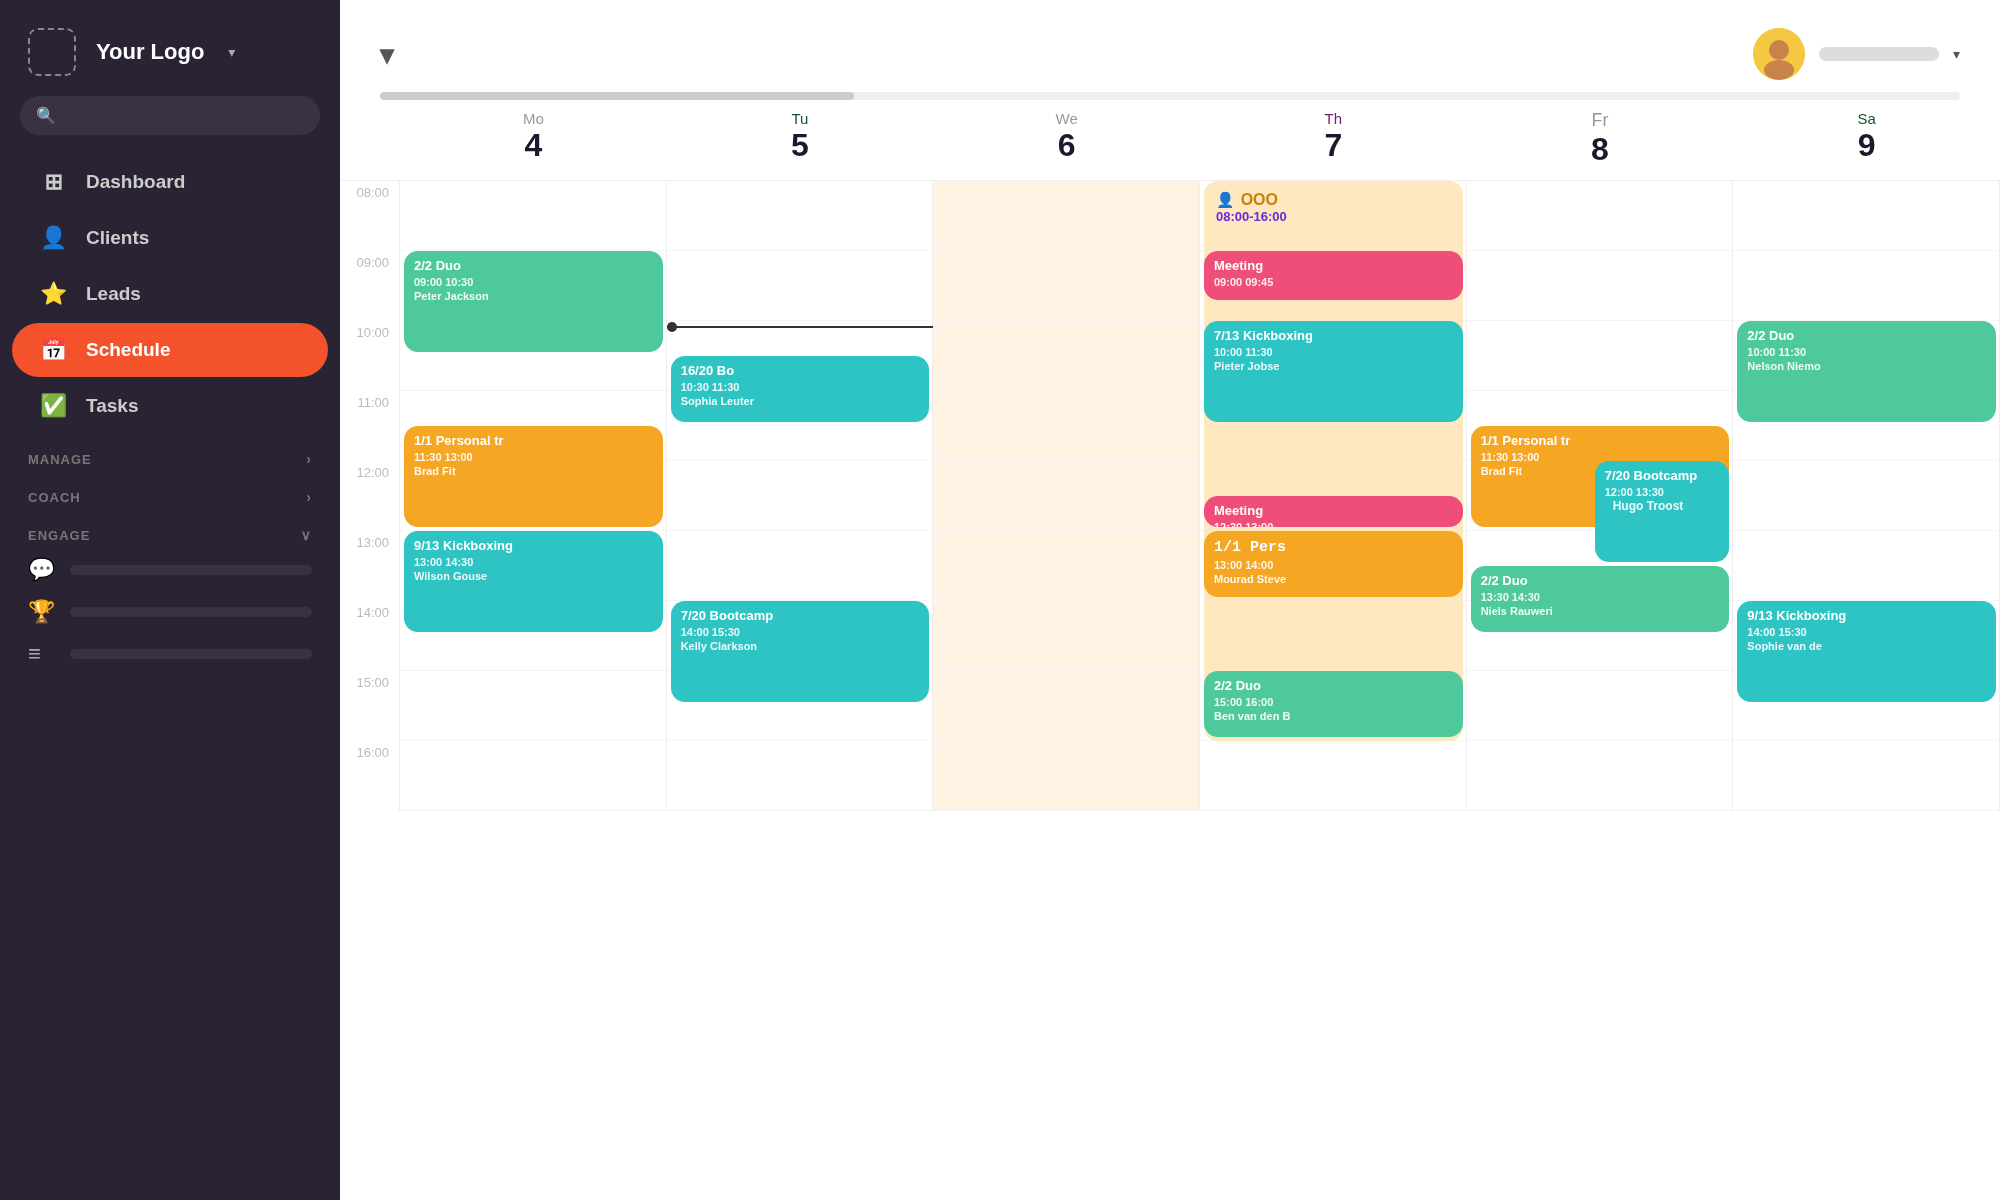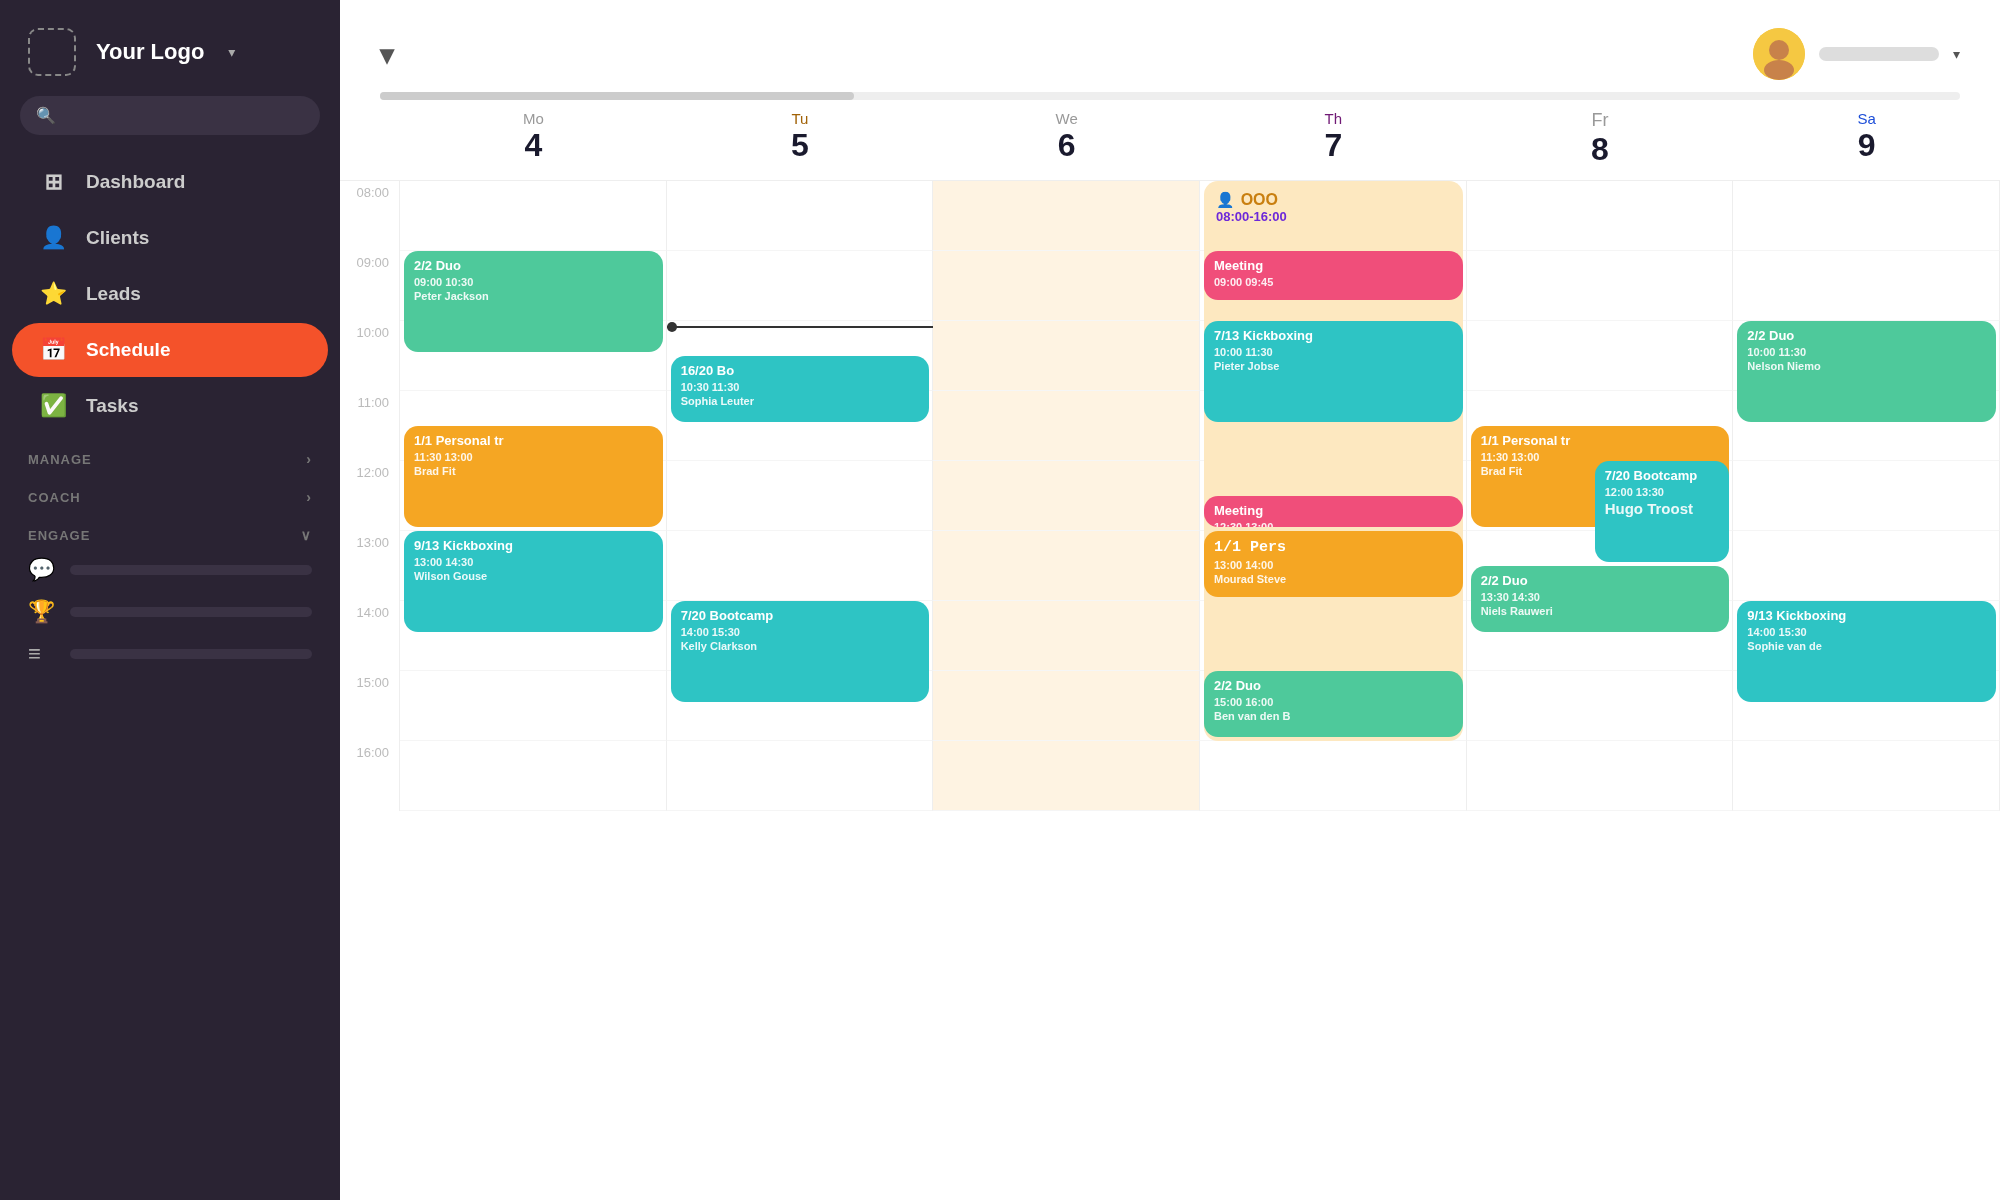--- a/index.html
+++ b/index.html
@@ -283,37 +283,37 @@
   <div class="calendar-wrap">
     <div class="calendar-grid" id="calendar-grid" style="position: relative; display: block; overflow-x: auto;">
         <div style="display: flex; flex-direction: column; min-width: 800px;">
           <div style="display: grid; grid-template-columns: 60px repeat(6, 1fr); border-bottom: 1px solid rgb(238, 238, 238); background: rgb(255, 255, 255); position: sticky; top: 0px; z-index: 10;">
             <div style="height: 80px;"></div>
             <div style="text-align: center; padding: 10px 0px;">
               <div style="font-size:15px;color:#999;font-weight:500;">Mo</div>
               <div style="font-size:32px;font-weight:800;color:#1a1a2e;">4</div>
             </div>
             <div style="text-align: center; padding: 10px 0px;">
-              <div style="font-size:15px;color:#a16207;font-weight:500;">Tu</div>
+              <div style="font-size:15px;color:#14532d;font-weight:500;">Tu</div>
               <div style="font-size:32px;font-weight:800;color:#1a1a2e;">5</div>
             </div>
             <div style="text-align: center; padding: 10px 0px;">
               <div style="font-size:15px;color:#999;font-weight:500;">We</div>
               <div style="font-size:32px;font-weight:800;color:#1a1a2e;">6</div>
             </div>
             <div style="text-align: center; padding: 10px 0px;">
               <div style="font-size:15px;color:#701a75;font-weight:500;">Th</div>
               <div style="font-size:32px;font-weight:800;color:#1a1a2e;">7</div>
             </div>
             <div style="text-align: center; padding: 10px 0px;">
               <div style="font-size:18px;color:#999;font-weight:500;">Fr</div>
               <div style="font-size:32px;font-weight:800;color:#1a1a2e;">8</div>
             </div>
             <div style="text-align: center; padding: 10px 0px;">
-              <div style="font-size:15px;color:#1d4ed8;font-weight:500;">Sa</div>
+              <div style="font-size:15px;color:#14532d;font-weight:500;">Sa</div>
               <div style="font-size:32px;font-weight:800;color:#1a1a2e;">9</div>
             </div>
           </div>
           <div style="display: grid; grid-template-columns: 60px repeat(6, 1fr); position: relative;">
             <div style="font-size: 13px; color: rgb(187, 187, 187); text-align: right; padding-right: 10px; padding-top: 4px; height: 70px; border-right: 1px solid rgb(238, 238, 238);">08:00</div>
             <div style="height: 70px; border-right: 1px solid rgb(238, 238, 238); border-bottom: 1px solid rgb(245, 245, 245);"></div>
             <div style="height: 70px; border-right: 1px solid rgb(238, 238, 238); border-bottom: 1px solid rgb(245, 245, 245);"></div>
             <div style="height: 70px; border-right: 1px solid rgb(238, 238, 238); border-bottom: 1px solid rgb(245, 245, 245); background: rgb(254, 243, 226);"></div>
             <div style="height: 70px; border-right: 1px solid rgb(238, 238, 238); border-bottom: 1px solid rgb(245, 245, 245);"></div>
             <div style="height: 70px; border-right: 1px solid rgb(238, 238, 238); border-bottom: 1px solid rgb(245, 245, 245);"></div>
@@ -440,21 +440,21 @@
               </div>
               <div style="position: relative; height: 100%;">
                 <div style="position: absolute; top: 245px; height: 101px; left: 4px; right: 4px; background: rgb(245, 166, 35); border-radius: 14px; padding: 7px 10px; font-size: 12px; font-weight: 600; color: rgb(255, 255, 255); z-index: 5; overflow: hidden; line-height: 1.3;">
                   <div style="font-weight:800;font-size:13px;">1/1 Personal tr</div>
                   <div style="font-size:11px;opacity:0.9;">11:30 13:00</div>
                   <div style="font-size:11px;opacity:0.9;">Brad Fit</div>
                 </div>
                 <div style="position: absolute; top: 280px; height: 101px; left: 48%; right: 4px; background: rgb(46, 196, 196); border-radius: 14px; padding: 7px 10px; font-size: 12px; font-weight: 600; color: rgb(255, 255, 255); z-index: 5; overflow: hidden; line-height: 1.3;">
                   <div style="font-weight:800;font-size:13px;">7/20 Bootcamp</div>
                   <div style="font-size:11px;opacity:0.9;">12:00 13:30</div>
-                  <div style="font-size:15px;opacity:0.9;">Hugo Troost</div>
+                  <div style="font-size:12px;opacity:0.9;margin-left:8px;">Hugo Troost</div>
                 </div>
                 <div style="position: absolute; top: 385px; height: 66px; left: 4px; right: 4px; background: rgb(78, 201, 155); border-radius: 14px; padding: 7px 10px; font-size: 12px; font-weight: 600; color: rgb(255, 255, 255); z-index: 5; overflow: hidden; line-height: 1.3;">
                   <div style="font-weight:800;font-size:13px;">2/2 Duo</div>
                   <div style="font-size:11px;opacity:0.9;">13:30 14:30</div>
                   <div style="font-size:11px;opacity:0.9;">Niels Rauweri</div>
                 </div>
               </div>
               <div style="position: relative; height: 100%;">
                 <div style="position: absolute; top: 140px; height: 101px; left: 4px; right: 4px; background: rgb(78, 201, 155); border-radius: 14px; padding: 7px 10px; font-size: 12px; font-weight: 600; color: rgb(255, 255, 255); z-index: 5; overflow: hidden; line-height: 1.3;">
                   <div style="font-weight:800;font-size:13px;">2/2 Duo</div>

